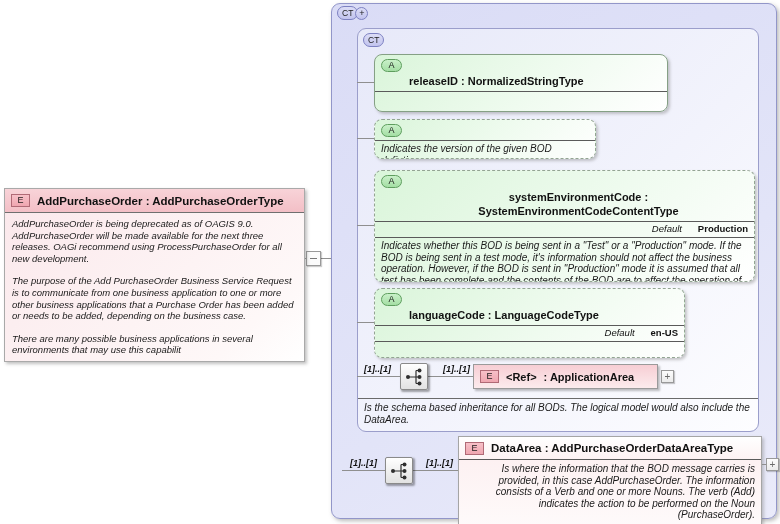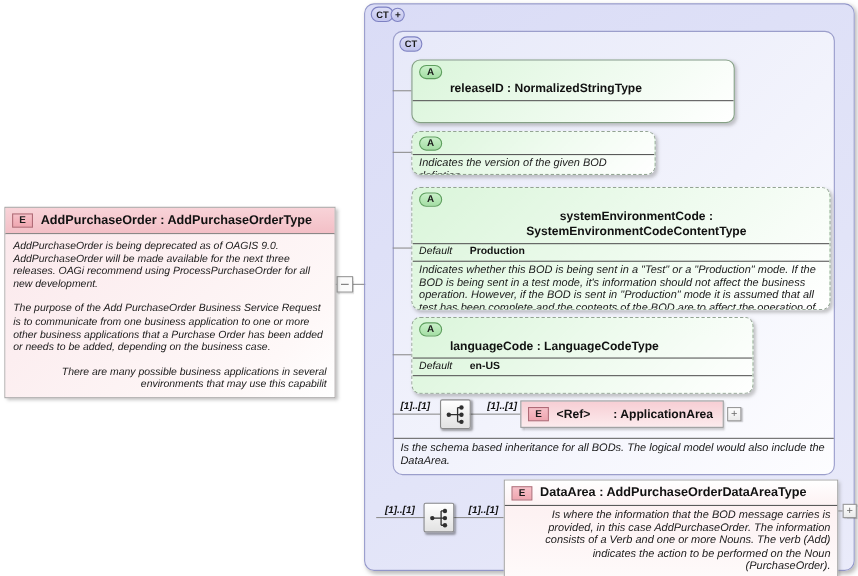--- a/index.html
+++ b/index.html
@@ -4,40 +4,40 @@
 <style>
   html,body{margin:0;padding:0;background:#ffffff;font-family:"Liberation Sans","DejaVu Sans",sans-serif;}
   .canvas{position:relative;width:780px;height:524px;background:#ffffff;overflow:hidden;}
 
   
   .h-line,.v-line{position:absolute;background:#8f8f8f;}
   .h-line{height:1px;}
   .v-line{width:1px;}
 
   
-  .badge{display:inline-flex;align-items:center;justify-content:center;font-weight:bold;
+  .badge{display:inline-flex;align-items:center;justify-content:center;font-weight:normal;
          font-size:9px;line-height:1;color:#1a1a1a;box-sizing:border-box;flex:none;}
   .badge-e{width:19px;height:13px;background:linear-gradient(#f7c0c8,#efa6b0);border:1px solid #b06a76;}
   .badge-a{width:21px;height:13px;border-radius:7px;background:linear-gradient(#c9f0c9,#a4de a4);
            background:linear-gradient(#c9f0c9,#a4dea4);border:1px solid #5e9e5e;}
   .badge-ct{height:14px;padding:0 4px;border-radius:7px;background:linear-gradient(#dcdDF6,#c2c4ee);
             background:linear-gradient(#dcddf6,#c2c4ee);border:1px solid #7d81c2;font-size:8.5px;}
   .badge-plus-circle{width:13px;height:13px;border-radius:50%;background:linear-gradient(#dcddf6,#c2c4ee);
             border:1px solid #7d81c2;margin-left:-3px;font-size:9px;}
 
   
   .elem-box{position:absolute;border:1px solid #a9a9a9;background:#fdf3f4;
             box-shadow:2px 2px 3px rgba(120,120,120,.45);box-sizing:border-box;}
   .elem-box-header{display:flex;align-items:center;gap:7px;height:23px;padding:0 6px;
             background:linear-gradient(#f8d3d8,#f3bfc6);border-bottom:1px solid #6f6f6f;
             font-weight:bold;font-size:11.5px;color:#111;}
   .elem-box-body{padding:5px 7px;font-style:italic;font-size:9.5px;line-height:11.6px;color:#1a1a1a;
             background:linear-gradient(135deg,#fbe9ec 0%,#fef8f8 80%,#ffffff 100%);}
   .elem-box-body p{margin:0 0 11px 0;}
-  .elem-box-body p:last-child{margin-bottom:0;text-align:right;}
+  .elem-box-body p:last-child{margin-bottom:0;}
 
   
   .outer-panel{position:absolute;left:331px;top:3px;width:446px;height:516px;box-sizing:border-box;
             border:1px solid #9296c9;border-radius:9px;
             background:linear-gradient(150deg,#dadcf6 0%,#e2e4f8 60%,#eaebfa 100%);
             box-shadow:2px 2px 4px rgba(120,120,120,.5);}
   .panel-title-row{position:absolute;left:337px;top:6px;display:flex;align-items:center;gap:7px;
             font-weight:bold;font-size:11.5px;color:#111;}
 
   .inner-container{position:absolute;left:357px;top:28px;width:402px;height:404px;box-sizing:border-box;
@@ -49,39 +49,39 @@
   
   .attr-box{position:absolute;box-sizing:border-box;border:1px solid #85a085;border-radius:8px;
             background:linear-gradient(135deg,#daf5da 0%,#effbef 55%,#ffffff 100%);
             box-shadow:2px 2px 3px rgba(120,120,120,.4);overflow:hidden;}
   .attr-box.optional{border-style:dashed;border-color:#93a493;}
   .attr-title{display:flex;align-items:flex-start;gap:7px;padding:4px 6px 2px 6px;
             font-weight:bold;font-size:11px;line-height:14px;color:#111;}
   .attr-title .t{white-space:nowrap;margin-top:15px;}
   .attr-title .t.wrap{white-space:normal;text-align:center;flex:1;overflow-wrap:anywhere;}
   .divider{height:0;border-top:1px solid #5a5a5a;margin:1px 0 0 0;}
-  .default-row{display:flex;align-items:baseline;padding:1px 6px 2px 6px;font-size:9.5px;color:#111;}
+  .default-row{display:flex;align-items:baseline;padding:1px 6px 2px 6px;font-size:9.5px;color:#111;justify-content:flex-end;}
   .default-label{font-style:italic;width:46px;flex:none;}
   .default-value{font-weight:bold;}
   .attr-desc{padding:2px 6px 4px 6px;font-style:italic;font-size:10px;line-height:11.5px;color:#1a1a1a;}
 
   
   .seq-btn{position:absolute;width:28px;height:27px;box-sizing:border-box;border:1px solid #8a8a8a;
             border-radius:2px;background:linear-gradient(#ffffff,#e2e2e2);
             box-shadow:1.5px 1.5px 2px rgba(0,0,0,.35);display:flex;align-items:center;justify-content:center;}
 
   
   .card-label{position:absolute;font-style:italic;font-weight:bold;font-size:9px;color:#111;}
 
   
   .ref-box{position:absolute;left:473px;top:364px;width:185px;height:25px;box-sizing:border-box;
             border:1px solid #9a9a9a;display:flex;align-items:center;gap:7px;padding:0 6px;
             background:linear-gradient(#f7ced4,#fcebed);box-shadow:1.5px 1.5px 2px rgba(0,0,0,.25);
             font-weight:bold;font-size:11px;color:#111;}
-  .ref-box .type{margin-left:14px;text-align:right;}
+  .ref-box .type{text-align:right;}
 
   
   .plus-btn{position:absolute;width:13px;height:13px;box-sizing:border-box;border:1px solid #999;
             background:linear-gradient(#fdfdfd,#ebebeb);display:flex;align-items:center;justify-content:center;
             font-size:10px;line-height:1;color:#6a6a6a;box-shadow:1px 1px 1px rgba(0,0,0,.2);}
   .minus-btn{position:absolute;left:306px;top:251px;width:15px;height:15px;box-sizing:border-box;
             border:1px solid #999;background:#fbfbfb;display:flex;align-items:center;justify-content:center;
             box-shadow:1px 1px 1px rgba(0,0,0,.2);}
   .minus-glyph{width:7px;height:1px;background:#777;}
 

